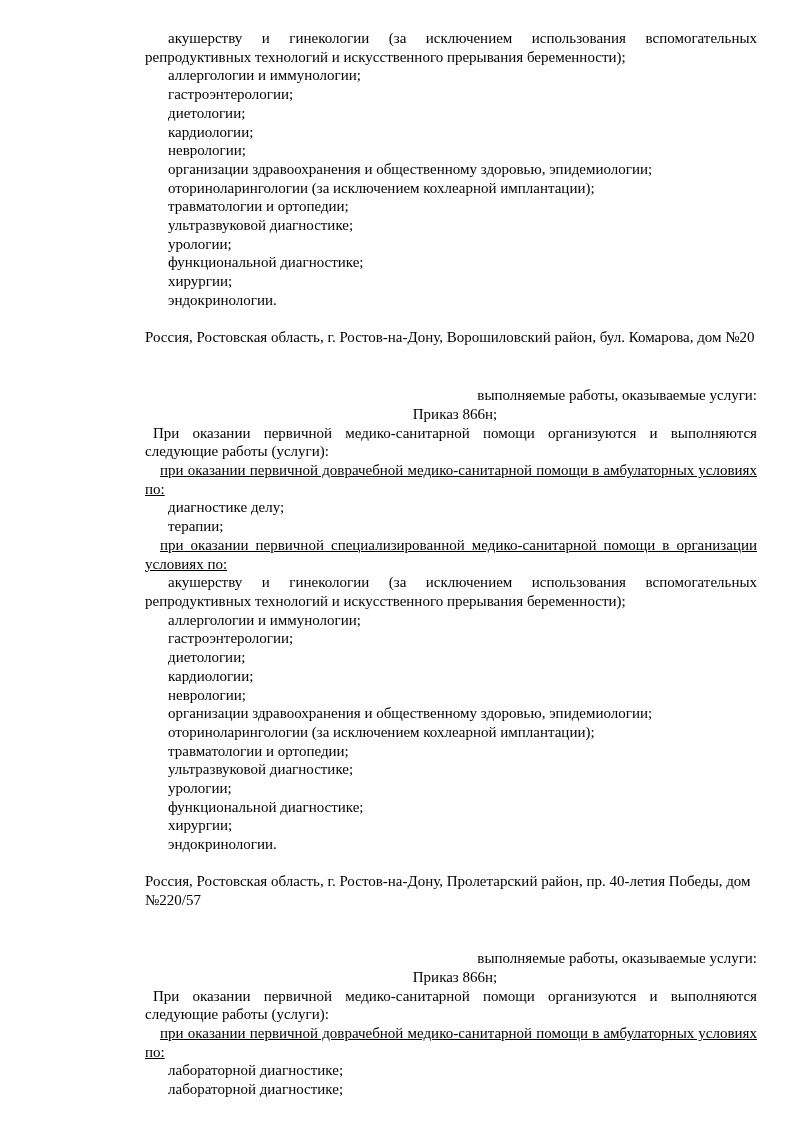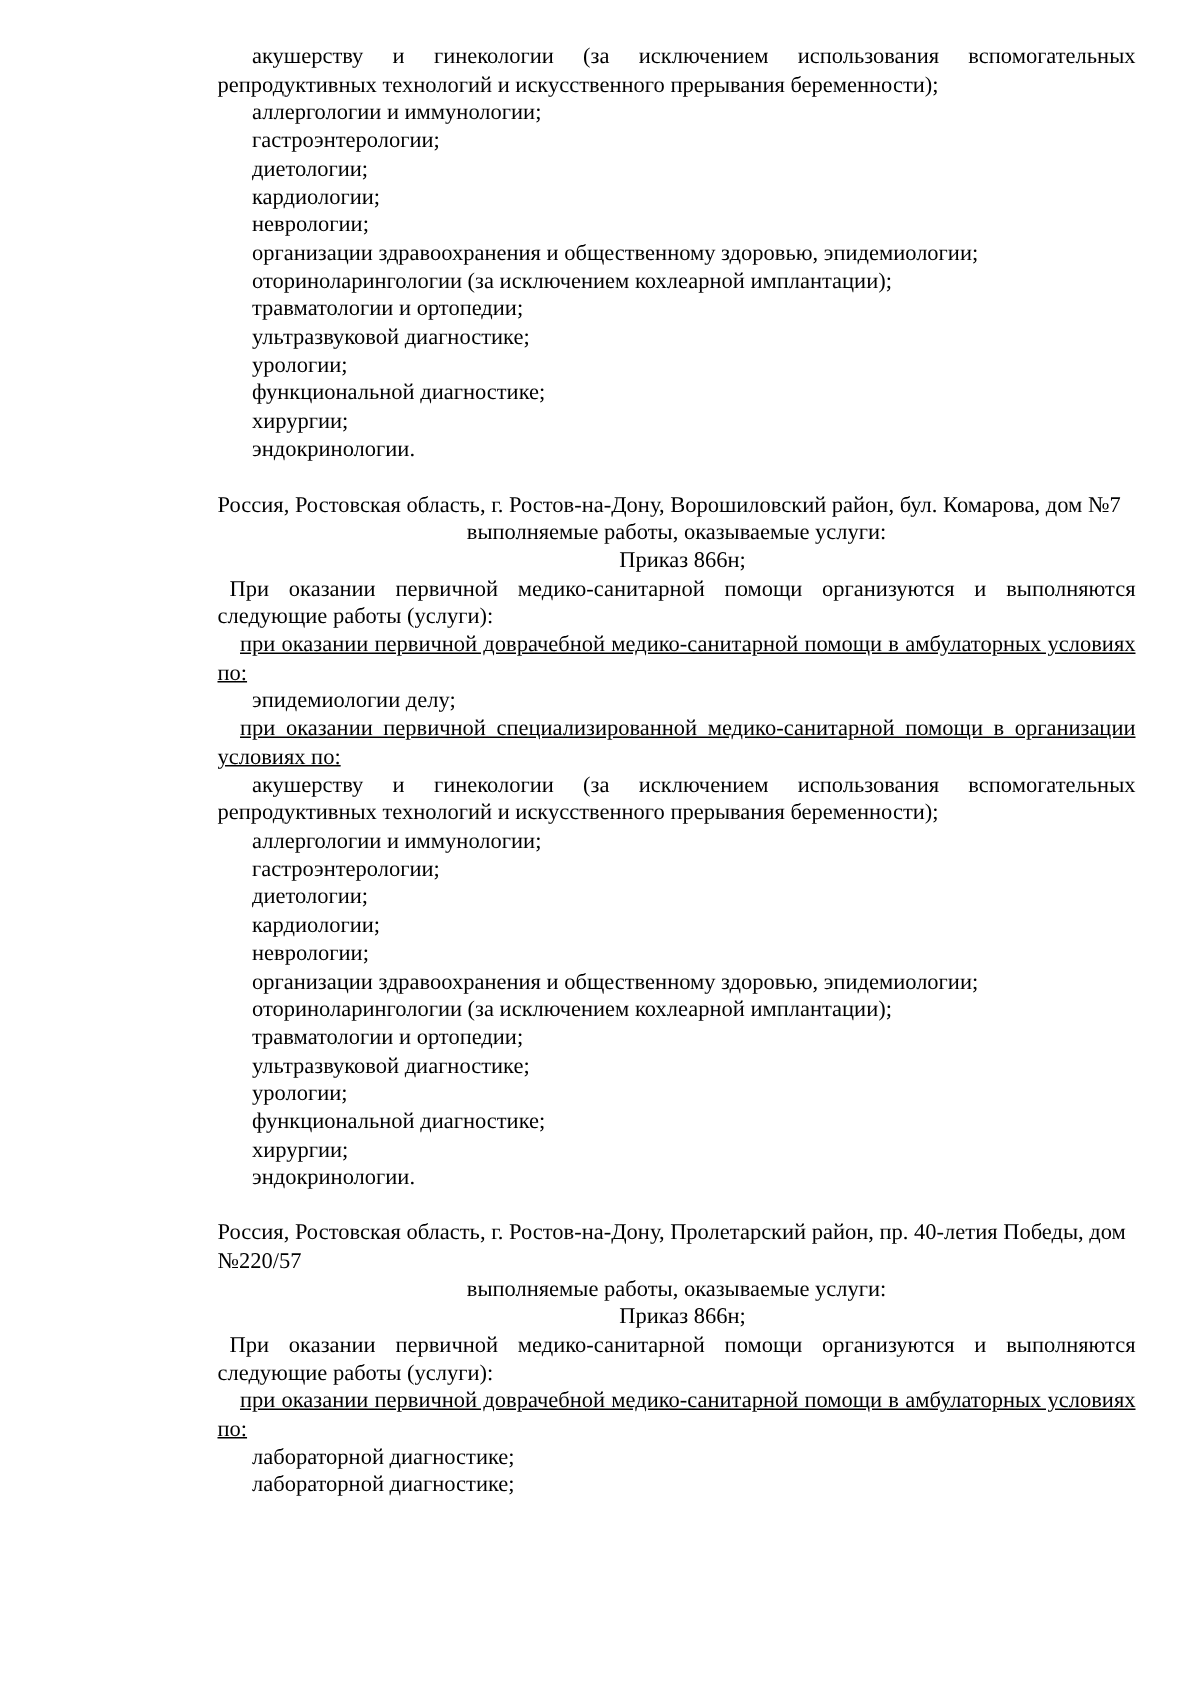--- a/index.html
+++ b/index.html
@@ -24,21 +24,21 @@
   .para {
     margin: 0;
     padding: 0;
     text-align: justify;
   }
   
   .p-address {
     text-align: left;
     margin-top: 18px;
   }
-  .p-label   { text-align: center; text-indent: 0; }
+  .p-label   { text-align: right; text-indent: 0; margin-top: 40px; }
   .p-order   { text-align: center; text-indent: 8px; }
   .p-section { text-indent: 8px; }
   .p-subsection { text-indent: 15px; text-decoration: underline; }
   .p-item    { text-indent: 23px; }
 </style>
 </head>
 <body>
 
 <div class="page">
   <div class="doc-body" id="doc-root">
@@ -52,26 +52,27 @@
         <p class="para p-item">организации здравоохранения и общественному здоровью, эпидемиологии;</p>
         <p class="para p-item">оториноларингологии (за исключением кохлеарной имплантации);</p>
         <p class="para p-item">травматологии и ортопедии;</p>
         <p class="para p-item">ультразвуковой диагностике;</p>
         <p class="para p-item">урологии;</p>
         <p class="para p-item">функциональной диагностике;</p>
         <p class="para p-item">хирургии;</p>
         <p class="para p-item">эндокринологии.</p>
       </div>
       <div>
-        <p class="para p-address">Россия, Ростовская область, г. Ростов-на-Дону, Ворошиловский район, бул. Комарова, дом №7</p>
+        <p class="para p-address">Россия, Ростовская область, г. Ростов-на-Дону, Ворошиловский район, бул. Комарова, дом №20</p>
         <p class="para p-label">выполняемые работы, оказываемые услуги:</p>
         <p class="para p-order">Приказ 866н;</p>
         <p class="para p-section">При оказании первичной медико-санитарной помощи организуются и выполняются следующие работы (услуги):</p>
         <p class="para p-subsection">при оказании первичной доврачебной медико-санитарной помощи в амбулаторных условиях по:</p>
-        <p class="para p-item">эпидемиологии делу;</p>
+        <p class="para p-item">диагностике делу;</p>
+        <p class="para p-item">терапии;</p>
         <p class="para p-subsection">при оказании первичной специализированной медико-санитарной помощи в организации условиях по:</p>
         <p class="para p-item">акушерству и гинекологии (за исключением использования вспомогательных репродуктивных технологий и искусственного прерывания беременности);</p>
         <p class="para p-item">аллергологии и иммунологии;</p>
         <p class="para p-item">гастроэнтерологии;</p>
         <p class="para p-item">диетологии;</p>
         <p class="para p-item">кардиологии;</p>
         <p class="para p-item">неврологии;</p>
         <p class="para p-item">организации здравоохранения и общественному здоровью, эпидемиологии;</p>
         <p class="para p-item">оториноларингологии (за исключением кохлеарной имплантации);</p>
         <p class="para p-item">травматологии и ортопедии;</p>

